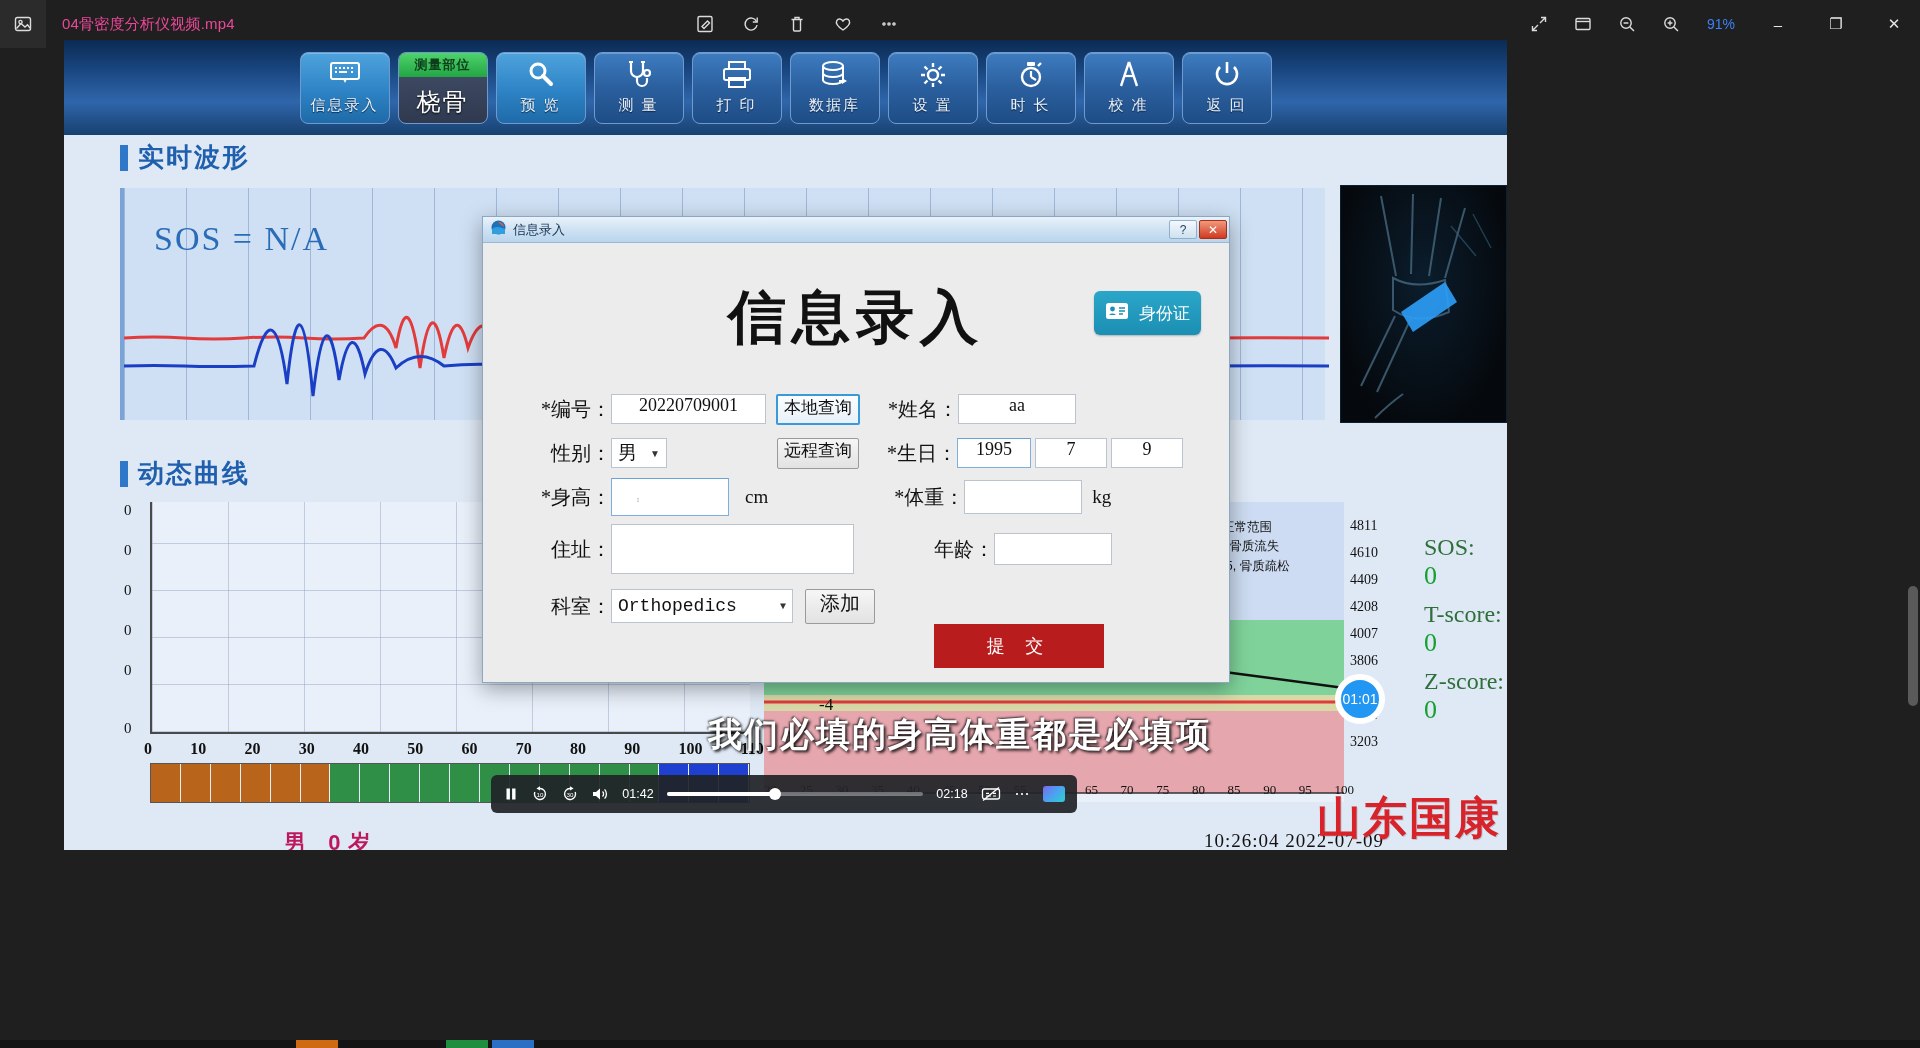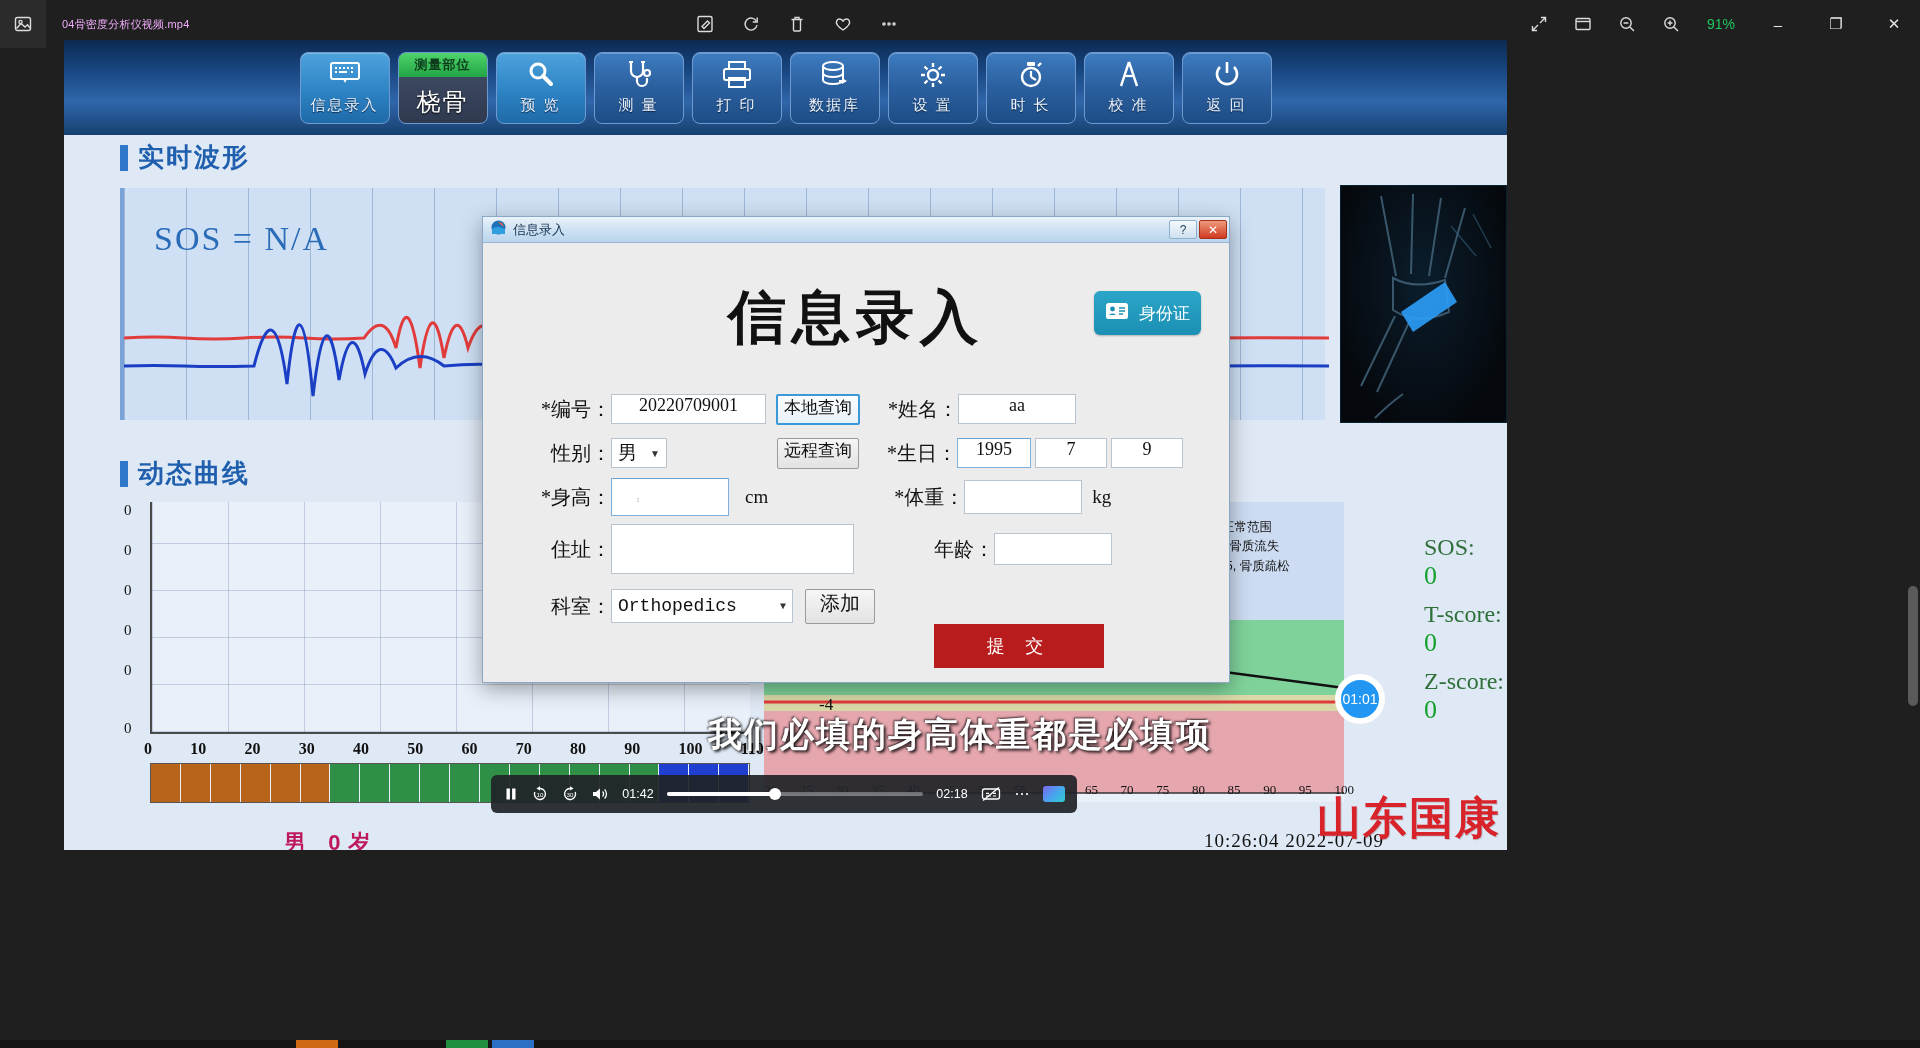--- a/index.html
+++ b/index.html
@@ -13,35 +13,35 @@
   #player-titlebar {
     position: absolute; left: 0; top: 0; width: 1920px; height: 48px;
     background: #1f1f1f; display: flex; align-items: center;
   }
   #app-icon-box {
     width: 46px; height: 48px; display: flex; align-items: center; justify-content: center;
     background: #2b2b2b;
   }
   .glyph { color: #dcdcdc; fill: none; stroke: #dcdcdc; stroke-width: 1.4; }
   #media-title {
-    margin-left: 16px; color: #f0abfc; font-size: 11px; letter-spacing: .2px;
+    margin-left: 16px; color: #ec4899; font-size: 15px; letter-spacing: .2px;
   }
   #titlebar-center-actions {
     position: absolute; left: 690px; top: 0; height: 48px;
     display: flex; align-items: center; gap: 16px;
   }
   #titlebar-right-actions {
     position: absolute; right: 0; top: 0; height: 48px;
     display: flex; align-items: center; gap: 14px; padding-right: 4px;
   }
   .tb-btn {
     width: 30px; height: 30px; display: flex; align-items: center; justify-content: center;
     cursor: pointer; border-radius: 3px;
   }
-  #zoom-level { color: #22c55e; font-size: 14px; min-width: 42px; text-align: center; }
+  #zoom-level { color: #3b82f6; font-size: 14px; min-width: 42px; text-align: center; }
   .win-btn {
     width: 44px; height: 48px; display: flex; align-items: center; justify-content: center;
     color: #e6e6e6; font-size: 15px; cursor: pointer;
   }
 
   
   #app-frame {
     position: absolute; left: 64px; top: 40px; width: 1443px; height: 810px;
     overflow: hidden; background: #dfe9f5;
   }
@@ -544,20 +544,31 @@
       <path d="M0 291 H580" stroke="#333" stroke-width="1.4"></path>
     </svg>
   </div>
 
   <div id="legend-note">
     <div>T&gt;-1, 正常范围</div>
     <div>T&lt;=-1, 骨质流失</div>
     <div>T&lt;=-2.5, 骨质疏松</div>
   </div>
 
+  <div id="right-scale">
+    <span>4811</span>
+    <span>4610</span>
+    <span>4409</span>
+    <span>4208</span>
+    <span>4007</span>
+    <span>3806</span>
+    <span>3605</span>
+    <span>3404</span>
+    <span>3203</span>
+  </div>
 
   <div id="score-readouts">
     <div class="score-label">SOS:</div>
     <div class="score-value">0</div>
     <div class="score-label">T-score:</div>
     <div class="score-value">0</div>
     <div class="score-label">Z-score:</div>
     <div class="score-value">0</div>
   </div>
 

